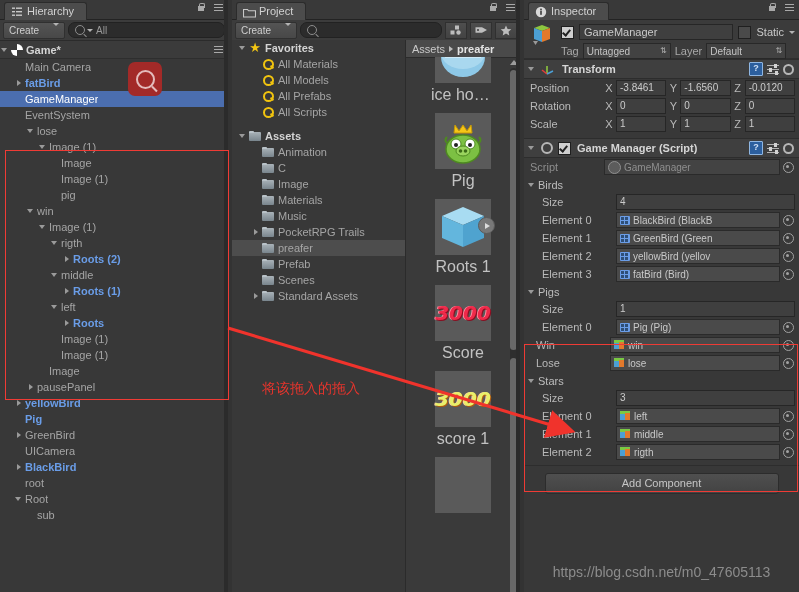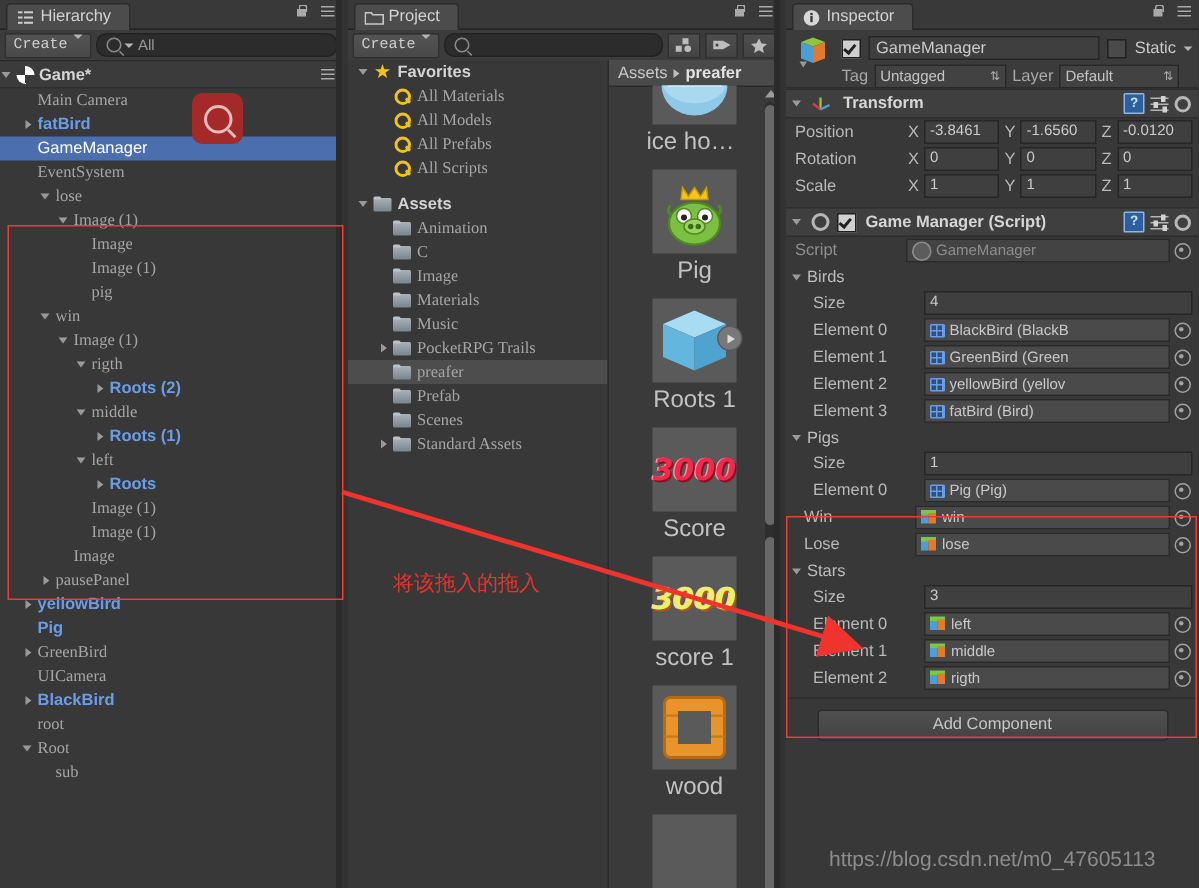--- a/index.html
+++ b/index.html
@@ -27,41 +27,41 @@
   .burger i{position:absolute;right:0;height:1.4px;background:#a9a9a9;display:block;}
   .burger i:nth-child(1){top:1px;width:9px;}
   .burger i:nth-child(2){top:4px;width:9px;}
   .burger i:nth-child(3){top:7px;width:9px;}
   .burger i:nth-child(4){top:2px;left:0;width:0;height:0;border-left:3px solid transparent;border-right:3px solid transparent;border-top:3px solid #a9a9a9;background:none;}
 
   .toolrow{height:20px;background:#3c3c3c;border-bottom:1px solid #2b2b2b;display:flex;align-items:center;padding:0 3px;gap:3px;}
   .createbtn{
     height:15px;line-height:15px;padding:0 5px;font-size:10px;color:#cfcfcf;
     background:linear-gradient(#545454,#484848);border:1px solid #303030;border-radius:2px;
-    display:flex;align-items:flex-start;gap:4px;font-family:Liberation Mono, monospace;
+    display:flex;align-items:flex-start;gap:14px;
   }
   .caretdn{width:0;height:0;border-left:3px solid transparent;border-right:3px solid transparent;border-top:3px solid #b4b4b4;}
   .searchfield{
     flex:1;height:14px;background:#2c2c2c;border:1px solid #222;border-radius:7px;
     display:flex;align-items:center;padding:0 6px;gap:3px;color:#9a9a9a;font-size:10px;
   }
   .magni{width:8px;height:8px;border:1.3px solid #8d8d8d;border-radius:50%;position:relative;flex:none;}
   .magni:after{content:"";position:absolute;right:-3px;bottom:-2px;width:4px;height:1.3px;background:#8d8d8d;transform:rotate(45deg);}
   .tbtn{width:20px;height:15px;background:linear-gradient(#4e4e4e,#434343);border:1px solid #303030;display:flex;align-items:center;justify-content:center;}
 
   
   .row{height:16px;line-height:16px;display:flex;align-items:center;white-space:nowrap;font-size:11px;padding-left:2px;}
   .row.sel{background:#4b6eaf;color:#fff;}
   .row.selgrey{background:#4d4d4d;}
   .arrow{width:11px;height:16px;flex:none;position:relative;}
   .arrow.r:after{content:"";position:absolute;left:3px;top:5px;border-left:4px solid #9a9a9a;border-top:3.5px solid transparent;border-bottom:3.5px solid transparent;}
   .arrow.d:after{content:"";position:absolute;left:1px;top:6px;border-top:4px solid #9a9a9a;border-left:3.5px solid transparent;border-right:3.5px solid transparent;}
   .lbl{overflow:hidden;text-overflow:ellipsis;}
   .blue{color:#6a9de8;font-weight:bold;}
-  .dim{color:#a5a5a5;font-family:Liberation Serif, serif;}
+  .dim{color:#a5a5a5;}
   .white{color:#d4d4d4;}
   .bold{font-weight:bold;}
 
   
   .scenerow{height:17px;display:flex;align-items:center;background:#3b3b3b;border-bottom:1px solid #2e2e2e;position:relative;}
   .unitylogo{width:12px;height:12px;border-radius:50%;background:
      conic-gradient(#fff 0 25%,#3a3a3a 0 50%,#fff 0 75%,#3a3a3a 0);flex:none;margin-right:3px;}
 
   
   .folder{width:12px;height:10px;flex:none;margin-right:4px;position:relative;}
@@ -534,28 +534,20 @@
             </div>
             <div class="gname">Score</div>
           </div>
           <div class="gitem">
             <div class="gthumb">
               <div style="position:absolute;inset:0;display:flex;align-items:center;justify-content:center;font-size:20px;font-weight:bold;font-style:italic;color:#e9f06a;text-shadow:1px 1px 0 #b05a10, -1px 0 0 #ffd0a0;font-family:'DejaVu Sans',sans-serif">3000</div>
             </div>
             <div class="gname">score 1</div>
           </div>
           <div class="gitem">
-            <div class="gthumb"><svg width="56" height="56" viewBox="0 0 56 56">
-                <rect x="8" y="8" width="40" height="40" rx="4" fill="#e8942a" stroke="#b66a11" stroke-width="2"></rect>
-                <rect x="17" y="17" width="22" height="22" fill="#5a5a5a"></rect>
-                <path d="M8 20 h9 M8 34 h9 M39 20 h9 M39 34 h9" stroke="#c47b18" stroke-width="1.5"></path>
-              </svg></div>
-            <div class="gname">wood</div>
-          </div>
-          <div class="gitem">
             <div class="gthumb"></div>
             <div class="gname"></div>
           </div>
         </div>
     </div>
     <div class="vscroll">
       <div class="uparrow"></div>
       <div class="track"></div>
       <div class="thumb" style="top:10px;height:280px"></div>
       <div class="thumb" style="top:298px;height:250px"></div>

